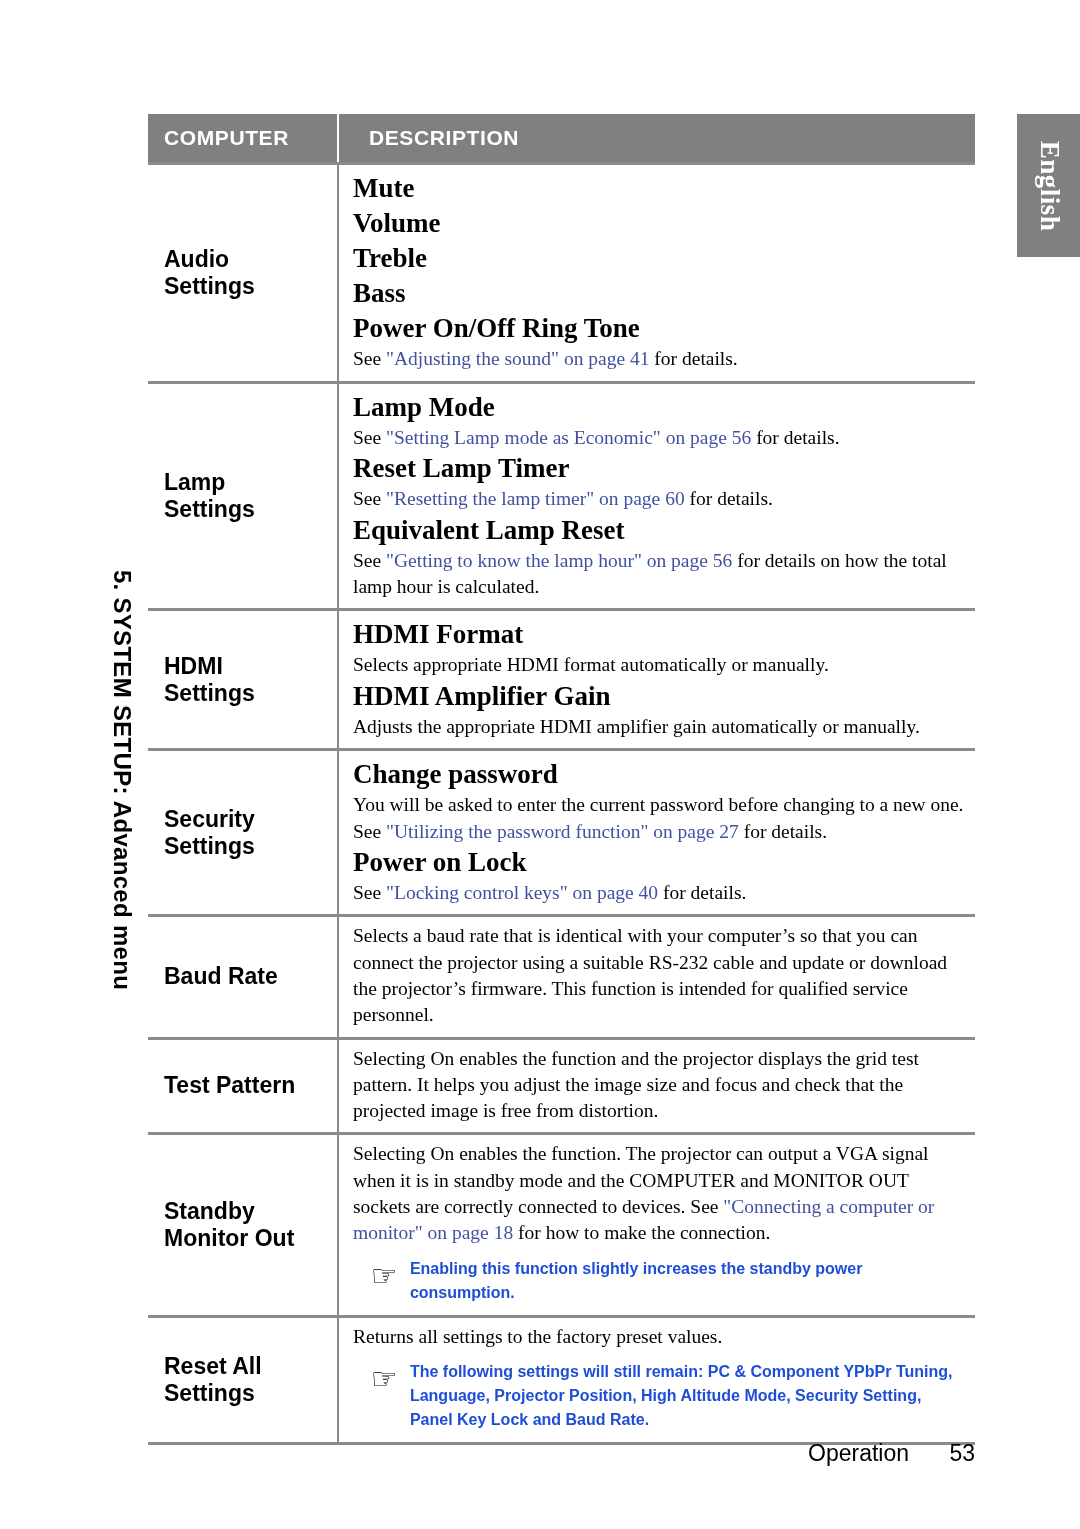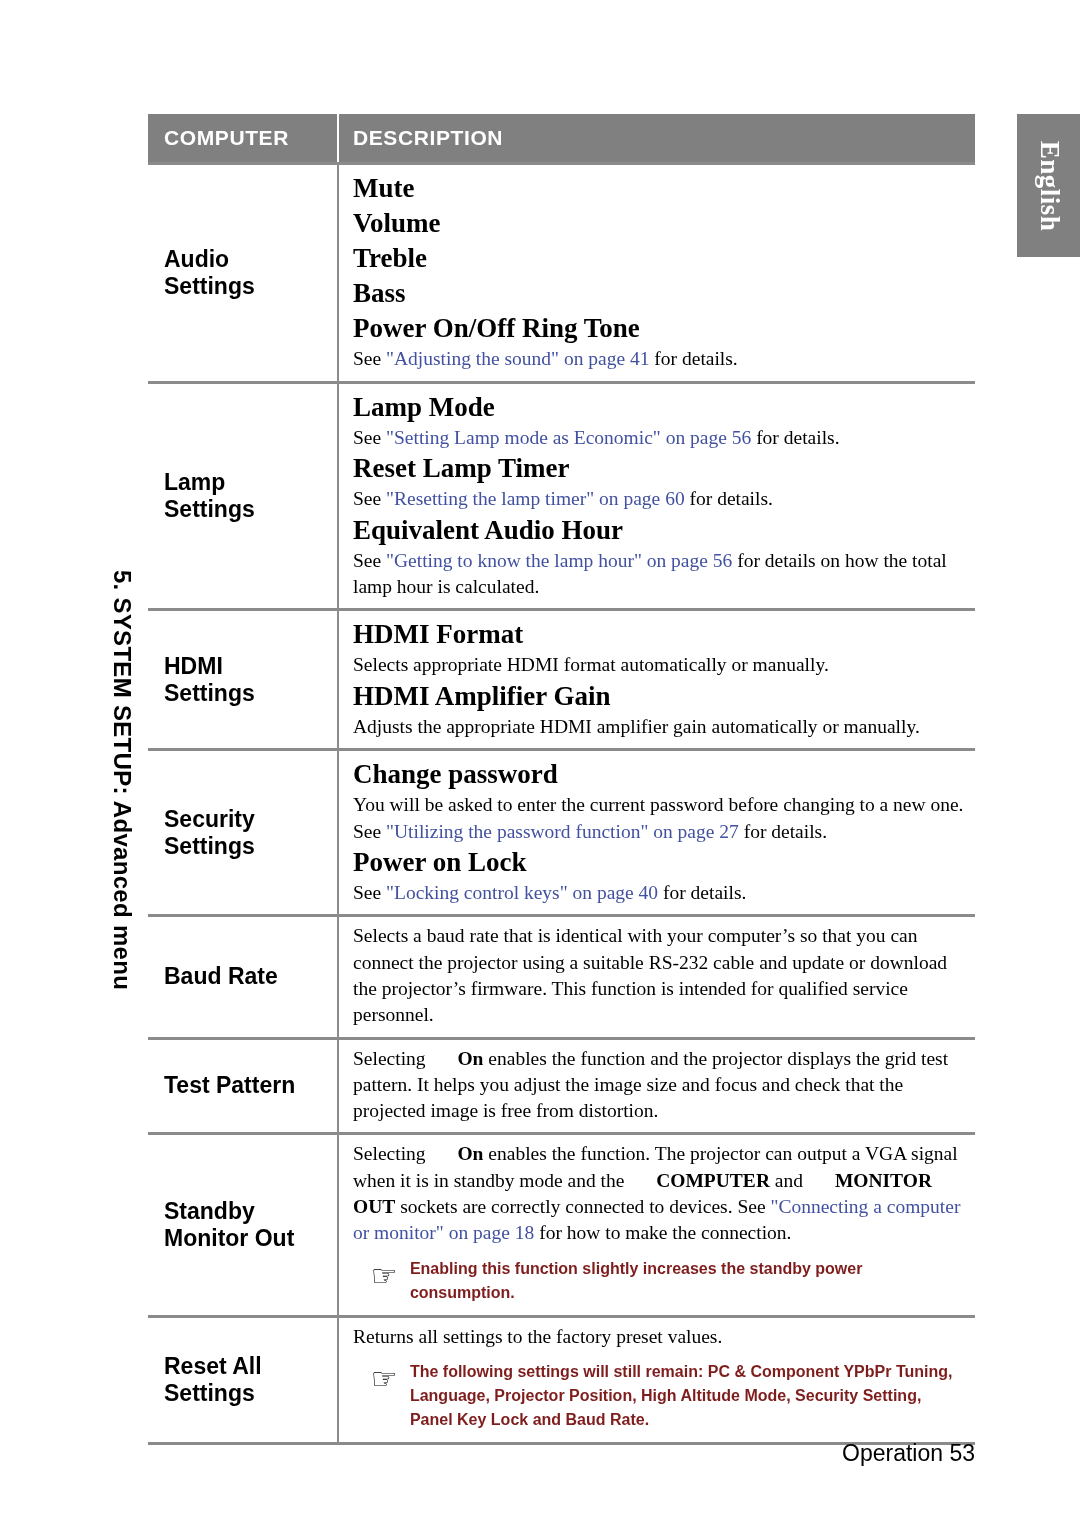--- a/index.html
+++ b/index.html
@@ -84,21 +84,21 @@
     font-family: "Liberation Sans", sans-serif;
     font-size: 21px;
     font-weight: 700;
     letter-spacing: 0.6px;
     text-align: left;
     padding: 12px 0 12px 16px;
     height: 24px;
     vertical-align: middle;
     border: none;
   }
-  thead th.th-desc { padding-left: 14px; border-left: 2px solid #ffffff; }
+  thead th.th-desc { padding-left: 30px; border-left: 2px solid #ffffff; }
 
   tbody td {
     border-top: 3px solid #8b8b8b;
     vertical-align: middle;
     padding: 0;
   }
   tbody tr:last-child td { border-bottom: 3px solid #8b8b8b; }
 
   td.func {
     font-family: "Liberation Sans", sans-serif;
@@ -118,21 +118,21 @@
     padding: 6px 10px 8px 14px;
   }
   .d-bold {
     font-weight: 700;
     font-size: 27px;
     display: block;
     line-height: 1.3;
   }
   .d-para { display: block; line-height: 1.35; }
   .link { color: #4150a0; }
-  strong.inl { font-weight: 700; margin-left: 27px; }
+  strong.inl { font-weight: 400; }
 
   
   .note {
     display: flex;
     align-items: flex-start;
     gap: 12px;
     margin-top: 10px;
     margin-bottom: 2px;
     padding-left: 18px;
   }
@@ -142,35 +142,35 @@
     line-height: 1;
     color: #000000;
     flex: 0 0 auto;
     margin-top: 4px;
   }
   .note .note-text {
     font-family: "Liberation Sans", sans-serif;
     font-size: 16px;
     font-weight: 700;
     line-height: 1.5;
-    color: #7f1d1d;
+    color: #1d4ed8;
   }
 
   
   .footer {
     position: absolute;
     left: 148px;
     top: 1440px;
     width: 827px;
     text-align: right;
     font-family: "Liberation Sans", sans-serif;
     font-size: 23px;
     color: #000000;
   }
-  .footer .f-sec { }
+  .footer .f-sec { margin-right: 34px; }
 </style>
 </head>
 <body>
 
 <div class="lang-tab">
   <span>English</span>
 </div>
 
 <div class="chapter-label">
   <span>5. SYSTEM SETUP: Advanced menu</span>
@@ -200,21 +200,21 @@
             <span class="d-para">See <span class="link">"Adjusting the sound" on page 41</span> for details.</span>
           </td>
         </tr>
         <tr>
           <td class="func"><span>Lamp</span><br><span>Settings</span></td>
           <td class="desc">
             <span class="d-bold">Lamp Mode</span>
             <span class="d-para">See <span class="link">"Setting Lamp mode as Economic" on page 56</span> for details.</span>
             <span class="d-bold">Reset Lamp Timer</span>
             <span class="d-para">See <span class="link">"Resetting the lamp timer" on page 60</span> for details.</span>
-            <span class="d-bold">Equivalent Audio Hour</span>
+            <span class="d-bold">Equivalent Lamp Reset</span>
             <span class="d-para">See <span class="link">"Getting to know the lamp hour" on page 56</span> for details on how the total lamp hour is calculated.</span>
           </td>
         </tr>
         <tr>
           <td class="func"><span>HDMI</span><br><span>Settings</span></td>
           <td class="desc">
             <span class="d-bold">HDMI Format</span>
             <span class="d-para">Selects appropriate HDMI format automatically or manually.</span>
             <span class="d-bold">HDMI Amplifier Gain</span>
             <span class="d-para">Adjusts the appropriate HDMI amplifier gain automatically or manually.</span>

